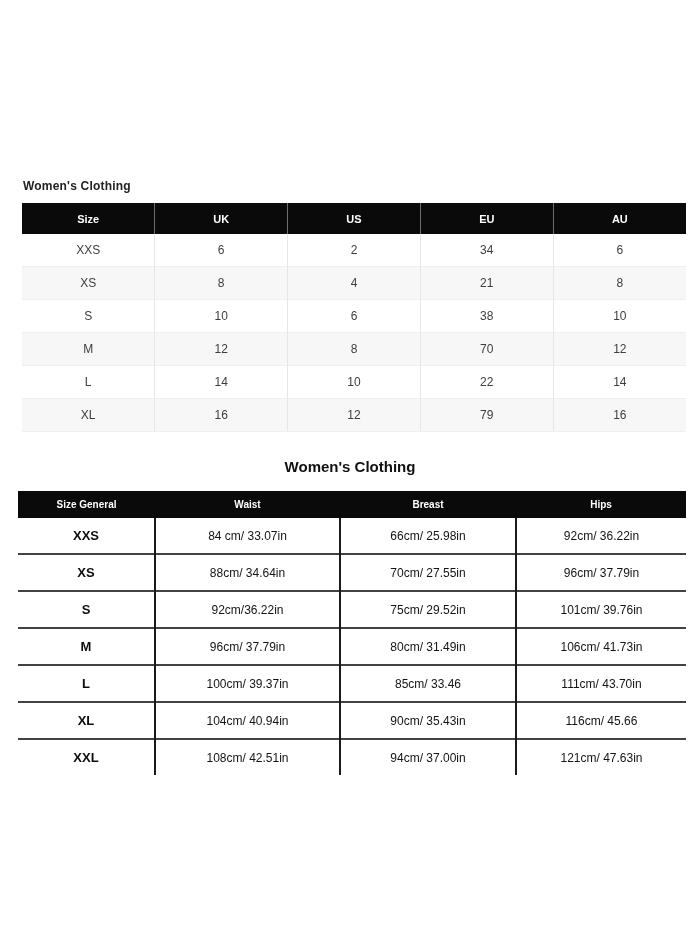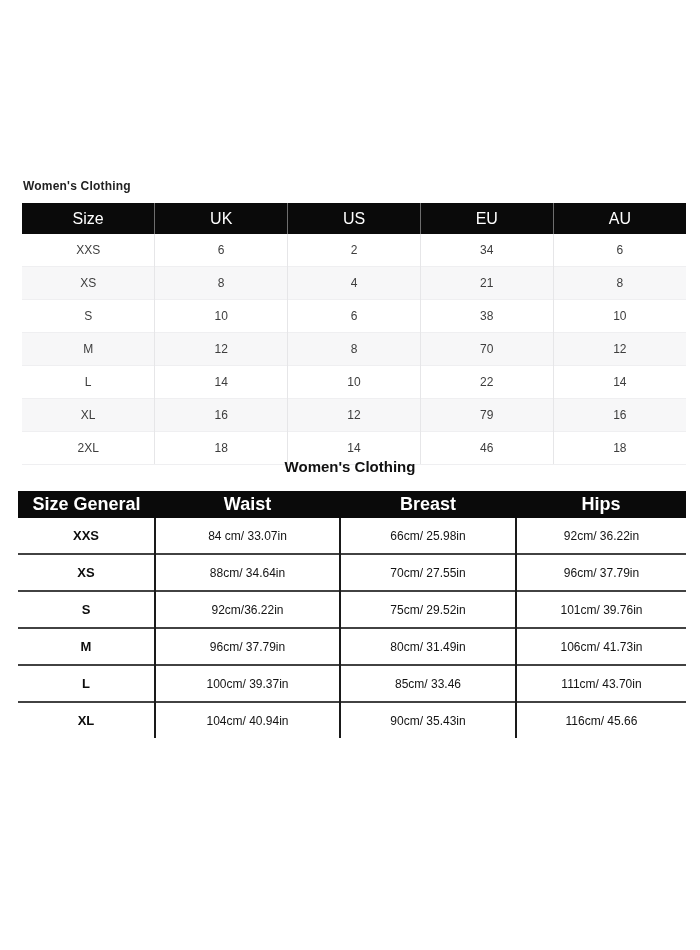--- a/index.html
+++ b/index.html
@@ -29,22 +29,22 @@
   .t1 {
     position: absolute;
     left: 22px;
     top: 203px;
     width: 664px;
     table-layout: fixed;
   }
   .t1 th {
     background: #0a0a0a;
     color: #ffffff;
-    font-weight: normal;
-    font-size: 16px;
+    font-weight: bold;
+    font-size: 11px;
     height: 29px;
     text-align: center;
     border-left: 1px solid #6e6e6e;
   }
   .t1 th:first-child { border-left: none; }
   .t1 td {
     height: 30px;
     font-size: 12px;
     color: #3d3d3d;
     text-align: center;
@@ -73,21 +73,21 @@
     position: absolute;
     left: 18px;
     top: 491px;
     width: 668px;
     table-layout: fixed;
   }
   .t2 th {
     background: #0a0a0a;
     color: #ffffff;
     font-weight: bold;
-    font-size: 18px;
+    font-size: 10px;
     height: 25px;
     text-align: center;
   }
   .t2 td {
     height: 33px;
     font-size: 12px;
     color: #141414;
     text-align: center;
     border-left: 2px solid #1a1a1a;
     border-top: 2px solid #424242;
@@ -159,27 +159,20 @@
         <td>10</td>
         <td>22</td>
         <td>14</td>
       </tr>
       <tr>
         <td>XL</td>
         <td>16</td>
         <td>12</td>
         <td>79</td>
         <td>16</td>
-      </tr>
-      <tr>
-        <td>2XL</td>
-        <td>18</td>
-        <td>14</td>
-        <td>46</td>
-        <td>18</td>
       </tr>
     </tbody>
   </table>
 
   <div class="title2">Women's Clothing</div>
 
   <table class="t2">
     <colgroup>
       <col style="width:137px">
         <col style="width:185px">
@@ -224,16 +217,22 @@
         <td>100cm/ 39.37in</td>
         <td>85cm/ 33.46</td>
         <td>111cm/ 43.70in</td>
       </tr>
       <tr>
         <td>XL</td>
         <td>104cm/ 40.94in</td>
         <td>90cm/ 35.43in</td>
         <td>116cm/ 45.66</td>
       </tr>
+      <tr>
+        <td>XXL</td>
+        <td>108cm/ 42.51in</td>
+        <td>94cm/ 37.00in</td>
+        <td>121cm/ 47.63in</td>
+      </tr>
     </tbody>
   </table>
 
 </div>
 
 </body></html>

